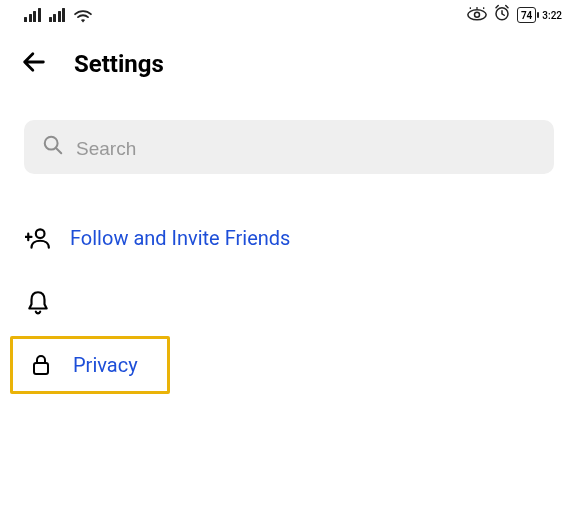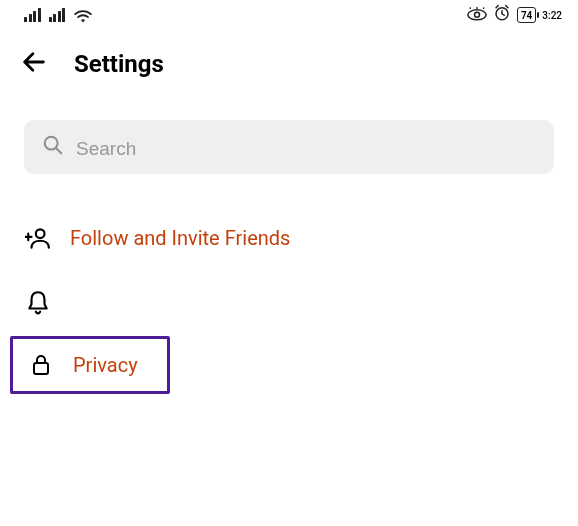--- a/index.html
+++ b/index.html
@@ -100,31 +100,31 @@
     }
     .settings-list {
       padding: 12px 10px 0 10px;
     }
     .settings-item {
       display: flex;
       align-items: center;
       gap: 18px;
       padding: 18px 14px;
       font-size: 20px;
-      color: #c2410c;
+      color: #1d4ed8;
     }
     .settings-item .icon-slot {
       width: 28px;
       height: 28px;
       display: flex;
       align-items: center;
       justify-content: center;
     }
     .highlighted {
-      border: 3px solid #4c1d95;
+      border: 3px solid #eab308;
       border-radius: 2px;
       margin: 2px 0;
       max-width: 160px;
       padding: 12px 14px;
     }
   </style>
 </head>
 <body>
 
 <div class="status-bar">

